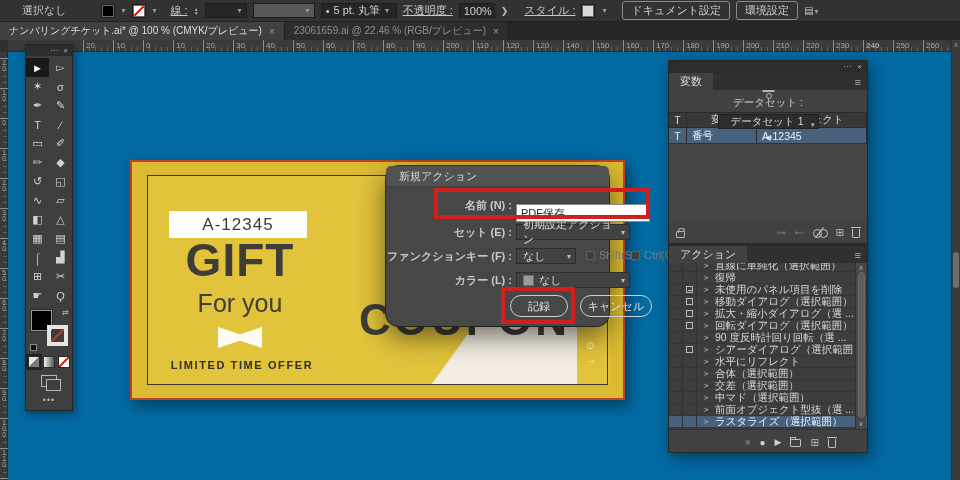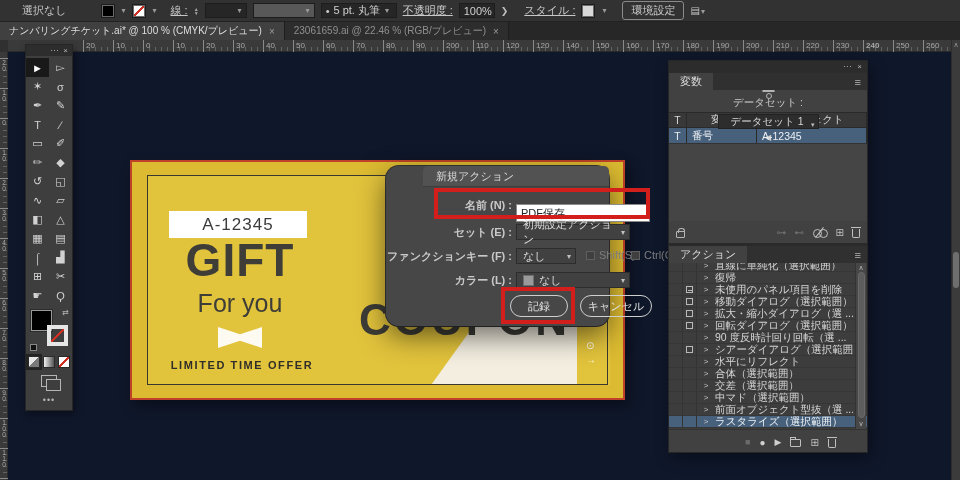--- a/index.html
+++ b/index.html
@@ -1,18 +1,18 @@
 <!DOCTYPE html>
 <html><head>
 <meta charset="utf-8">
 <style>
   * { margin:0; padding:0; box-sizing:border-box; }
   html,body { width:960px; height:480px; overflow:hidden; }
   body { font-family:"Liberation Sans","DejaVu Sans",sans-serif; background:#4d4d4d; position:relative; }
-  #app { position:absolute; inset:0; width:960px; height:480px; background:#0f172a; overflow:hidden; }
+  #app { position:absolute; inset:0; width:960px; height:480px; background:#0369a1; overflow:hidden; }
 
   
   #topbar { position:absolute; left:0; top:0; width:960px; height:22px; background:#323232;
     border-bottom:1px solid #222; display:flex; align-items:center; gap:6px; padding:0 6px 0 22px;
     font-size:11px; color:#c8c8c8; white-space:nowrap; z-index:40; }
   .tlabel { color:#c8c8c8; }
   .tlabel.ul { text-decoration:underline; }
   .swatch { width:14px; height:14px; border:1px solid #1c1c1c; box-shadow:0 0 0 1px #6a6a6a inset; display:inline-block; }
   .swatch.fill { background:#000; }
   .swatch.stroke { background:linear-gradient(135deg,#fff 42%,#d03024 42%,#d03024 58%,#fff 58%); }
@@ -83,21 +83,21 @@
     color:#3e3d37; letter-spacing:1px; line-height:1; }
   .foryou { position:absolute; left:6px; top:114px; width:174px; text-align:center; font-size:25px; color:#3e3d37; }
   .bow { position:absolute; left:71px; top:152px; width:44px; height:21px; background:#fdfaf2;
     clip-path:polygon(0 0,50% 35%,100% 0,100% 100%,50% 65%,0 100%); }
   .limited { position:absolute; left:0; top:184px; width:190px; text-align:center; font-size:11px; font-weight:700;
     letter-spacing:1.6px; color:#2f2e29; }
   .coupon-word { position:absolute; left:212px; top:120px; font-size:44px; font-weight:800; letter-spacing:3px; color:#3d3c37; }
 
   
   #dialog { position:absolute; left:386px; top:166px; width:223px; height:160px; background:#474747;
-    border-radius:13px; box-shadow:0 10px 28px rgba(0,0,0,.55),0 0 0 1px #383838; z-index:10; font-size:11px; color:#cfcfcf;padding-left:37px; }
+    border-radius:13px; box-shadow:0 10px 28px rgba(0,0,0,.55),0 0 0 1px #383838; z-index:10; font-size:11px; color:#cfcfcf; }
   #dialog .dtitle { height:21px; line-height:21px; padding-left:13px; background:#525252; color:#d8d8d8;
     border-radius:5px 5px 0 0; border-bottom:1px solid #3e3e3e; }
   .drow { position:absolute; left:0; width:100%; height:18px; }
   .dlabel { position:absolute; left:0; width:126px; text-align:right; line-height:18px; color:#c9c9c9;font-weight:bold; }
   .dinput { position:absolute; left:130px; top:8px; width:134px; height:18px; background:#fff; border:1px solid #8a8a8a;
     font-size:11px; color:#1d1d1d; padding:0 4px; font-family:inherit; }
   .dselect { position:absolute; left:130px; top:1px; height:16px; background:#414141; border:1px solid #2d2d2d;
     display:flex; align-items:center; padding:0 16px 0 6px; color:#dcdcdc; }
   .dselect .arr { position:absolute; right:4px; font-size:8px; color:#c0c0c0; }
   .cswatch { width:11px; height:11px; background:#9a9a9a; border:1px solid #6f6f6f; margin-right:5px; }
@@ -204,20 +204,21 @@
       <span class="dd">▾</span>
     </span>
     <span class="tlabel ul">不透明度 :</span>
     <span class="combo" style="width:36px">100%</span>
     <span class="chev">❯</span>
     <span style="width:4px"></span>
     <span class="tlabel ul">スタイル :</span>
     <span class="swatch style"></span>
       <span class="dd">▾</span>
     <span style="width:4px"></span>
+    <button class="tbtn">ドキュメント設定</button>
     <button class="tbtn">環境設定</button>
     <span class="tlabel" style="font-size:10px">▤<span class="dd">▾</span></span>
   </div>
 
   <div id="tabbar">
     <div class="doctab active">
       <span>ナンバリングチケット.ai* @ 100 % (CMYK/プレビュー)</span>
       <span class="x">×</span>
     </div>
     <div class="doctab inactive">

